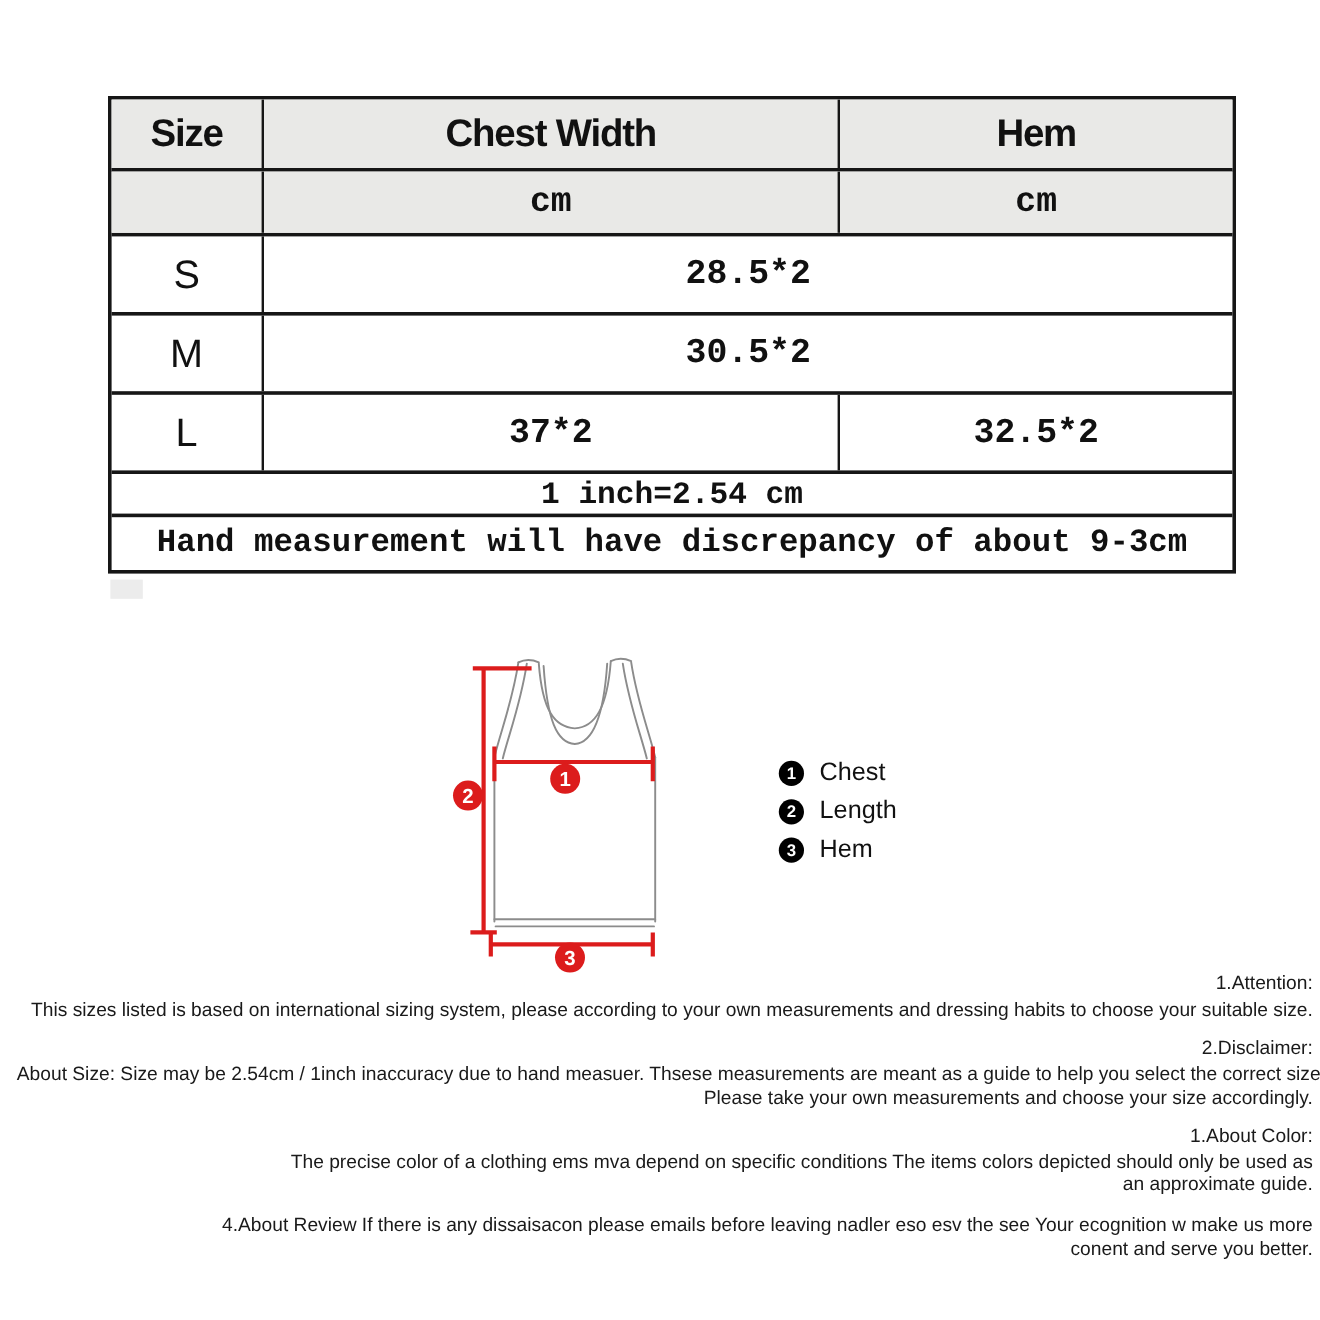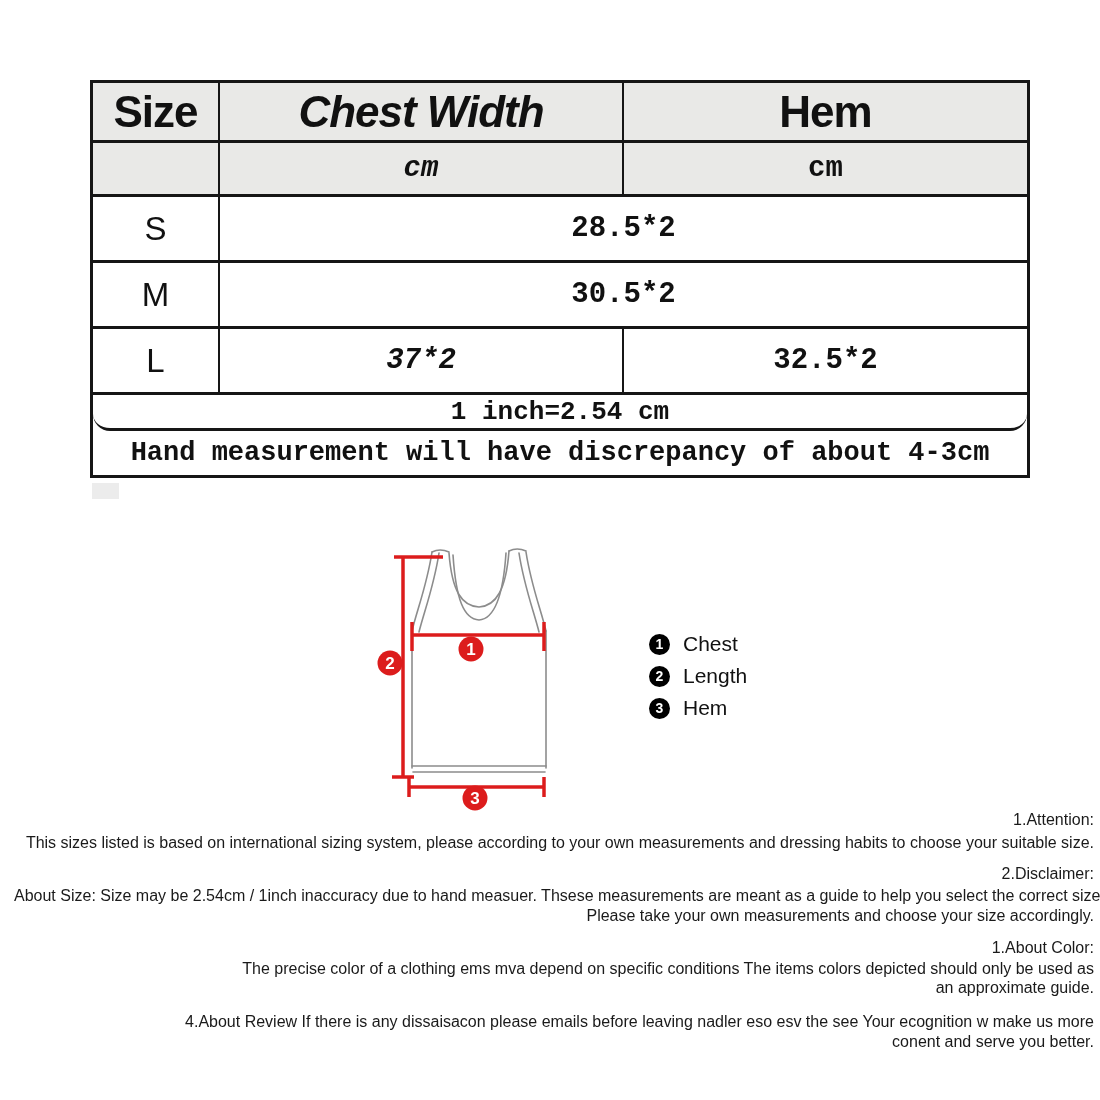--- a/index.html
+++ b/index.html
@@ -19,32 +19,32 @@
     background: #ffffff;
   }
   .trow { display: flex; border-bottom: 3px solid #161616; }
   .trow:last-child { border-bottom: none; }
   .cell {
     border-right: 2px solid #161616;
     display: flex; align-items: center; justify-content: center;
     overflow: hidden;
   }
   .c1 { width: 127px; }
-  .c2 { width: 404px; font-style: italic; }
+  .c2 { width: 480px; }
   .c3 { flex: 1; border-right: none; }
   .full { width: 100%; border-right: none; }
   .bg-gray .cell { background: #e9e9e7; }
   .h-header { height: 60px; }
   .h-unit   { height: 54px; }
   .h-data   { height: 66px; }
-  .h-note1  { height: 36px; border-radius: 17px; }
+  .h-note1  { height: 36px; }
   .h-note2  { height: 44px; }
   .th {
     font-family: "Liberation Sans", sans-serif;
-    font-weight: bold; font-size: 44px; color: #111;
+    font-weight: bold; font-size: 32px; color: #111;
     letter-spacing: -1px;
   }
   .mono {
     font-family: "Liberation Mono", "DejaVu Sans Mono", monospace;
     font-weight: bold; font-size: 29px; color: #111;
   }
   .sizecell {
     font-family: "Liberation Sans", sans-serif;
     font-weight: normal; font-size: 33px; color: #111;
   }
@@ -105,21 +105,21 @@
   </div>
   <div class="trow h-data">
     <div class="cell c1 sizecell">L</div>
     <div class="cell c2 mono">37*2</div>
     <div class="cell c3 mono">32.5*2</div>
   </div>
   <div class="trow h-note1">
     <div class="cell full note1-text">1 inch=2.54 cm</div>
   </div>
   <div class="trow h-note2">
-    <div class="cell full note2-text">Hand measurement will have discrepancy of about 4-3cm</div>
+    <div class="cell full note2-text">Hand measurement will have discrepancy of about 9-3cm</div>
   </div>
 </div>
 <div class="artifact"></div>
 
 <svg class="diagram-svg" viewBox="370 533 220 285" xmlns="http://www.w3.org/2000/svg">
   <g stroke="#8c8c8c" fill="none" stroke-width="1.6" stroke-linecap="round">
     <path d="M 432,552 C 427,585 417,610 412,631"></path>
     <path d="M 439,553 C 434,586 424,612 419,632"></path>
     <path d="M 526,552 C 531,585 541,610 546,631"></path>
     <path d="M 519,553 C 524,586 534,612 539,632"></path>

